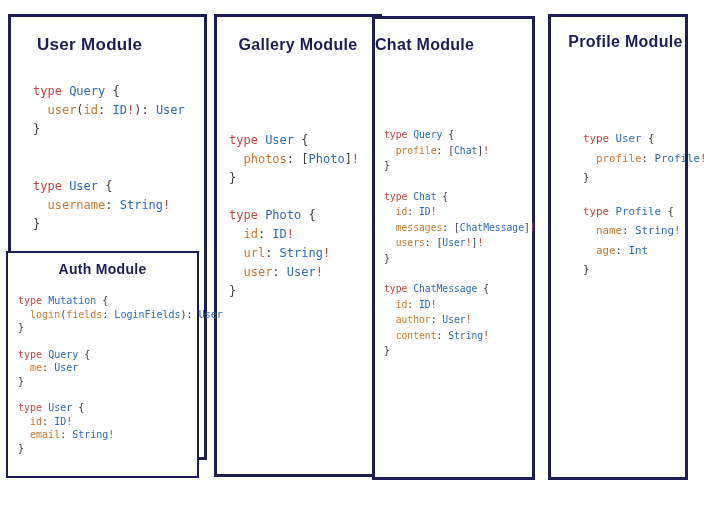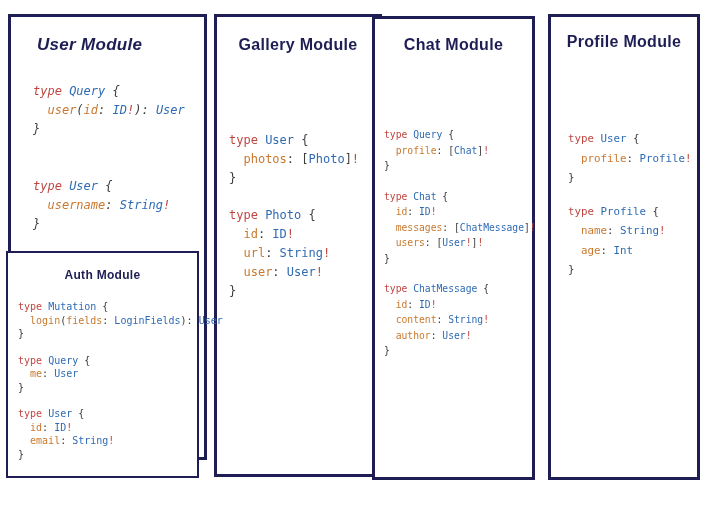--- a/index.html
+++ b/index.html
@@ -17,45 +17,45 @@
   }
   .code{font-family:"DejaVu Sans Mono","Liberation Mono",monospace;}
   .code-line{white-space:pre;}
   .tk-k{color:var(--keyword,#bf4742);margin-top:11px;}
   .tk-t{color:var(--typename,#2f6bb3);}
   .tk-f{color:var(--field,#c8792f);}
   .tk-p{color:var(--punct,#3c3c3c);}
   .tk-b{color:var(--bang,#bf4742);}
 
   
-  #panel-user{left:8px;top:14px;width:199px;height:446px;font-style:italic;}
+  #panel-user{left:8px;top:14px;width:199px;height:446px;}
   #panel-user .panel-title{font-size:17px;margin:18px 0 0 26px;text-align:left;}
   #panel-user .code{margin:27px 0 0 22px;font-size:12px;line-height:19px;}
   #panel-user .code-block{margin-bottom:38px;}
 
   
   #panel-auth{left:6px;top:251px;width:193px;height:227px;border-width:2px;z-index:2;}
-  #panel-auth .panel-title{font-size:12px;margin-top:13px;text-align:center;line-height:18px;}
+  #panel-auth .panel-title{font-size:14px;margin-top:7px;text-align:center;line-height:18px;}
   #panel-auth .code{margin:16px 0 0 10px;font-size:10px;line-height:13.5px;}
   #panel-auth .code-block{margin-bottom:13px;}
 
   
   #panel-gallery{left:214px;top:14px;width:168px;height:463px;}
   #panel-gallery .panel-title{font-size:16px;margin-top:18px;text-align:center;}
   #panel-gallery .code{margin:76px 0 0 12px;font-size:12px;line-height:19px;}
   #panel-gallery .code-block{margin-bottom:18px;}
 
   
   #panel-chat{left:372px;top:16px;width:163px;height:464px;}
-  #panel-chat .panel-title{font-size:16px;margin-top:16px;text-align:center;}
+  #panel-chat .panel-title{font-size:16px;margin-top:16px;text-align:left;}
   #panel-chat .code{margin:72px 0 0 9px;font-size:9.7px;line-height:15.5px;}
   #panel-chat .code-block{margin-bottom:15px;}
 
   
-  #panel-profile{left:548px;top:14px;width:152px;height:466px;}
+  #panel-profile{left:548px;top:14px;width:140px;height:466px;padding-left:15px;}
   #panel-profile .panel-title{font-size:16px;margin-top:15px;text-align:center;}
   #panel-profile .code{margin:77px 0 0 17px;font-size:10.8px;line-height:19.5px;}
   #panel-profile .code-block{margin-bottom:14px;}
 </style>
 </head>
 <body>
 
 <div class="canvas">
 
   <div class="panel" id="panel-user">
@@ -103,22 +103,22 @@
         <div class="code-block">
           <div class="code-line"><span class="tk-k">type</span><span class="tk-p"> </span><span class="tk-t">Chat</span><span class="tk-p"> {</span></div>
           <div class="code-line"><span class="tk-p">  </span><span class="tk-f">id</span><span class="tk-p">: </span><span class="tk-t">ID</span><span class="tk-b">!</span></div>
           <div class="code-line"><span class="tk-p">  </span><span class="tk-f">messages</span><span class="tk-p">: [</span><span class="tk-t">ChatMessage</span><span class="tk-p">]</span><span class="tk-b">!</span></div>
           <div class="code-line"><span class="tk-p">  </span><span class="tk-f">users</span><span class="tk-p">: [</span><span class="tk-t">User</span><span class="tk-b">!</span><span class="tk-p">]</span><span class="tk-b">!</span></div>
           <div class="code-line"><span class="tk-p">}</span></div>
         </div>
         <div class="code-block">
           <div class="code-line"><span class="tk-k">type</span><span class="tk-p"> </span><span class="tk-t">ChatMessage</span><span class="tk-p"> {</span></div>
           <div class="code-line"><span class="tk-p">  </span><span class="tk-f">id</span><span class="tk-p">: </span><span class="tk-t">ID</span><span class="tk-b">!</span></div>
+          <div class="code-line"><span class="tk-p">  </span><span class="tk-f">author</span><span class="tk-p">: </span><span class="tk-t">User</span><span class="tk-b">!</span></div>
           <div class="code-line"><span class="tk-p">  </span><span class="tk-f">content</span><span class="tk-p">: </span><span class="tk-t">String</span><span class="tk-b">!</span></div>
-          <div class="code-line"><span class="tk-p">  </span><span class="tk-f">author</span><span class="tk-p">: </span><span class="tk-t">User</span><span class="tk-b">!</span></div>
           <div class="code-line"><span class="tk-p">}</span></div>
         </div>
       </div>
   </div>
 
   <div class="panel" id="panel-profile">
     <span class="panel-title">Profile Module</span>
     <div class="code">
         <div class="code-block">
           <div class="code-line"><span class="tk-k">type</span><span class="tk-p"> </span><span class="tk-t">User</span><span class="tk-p"> {</span></div>

